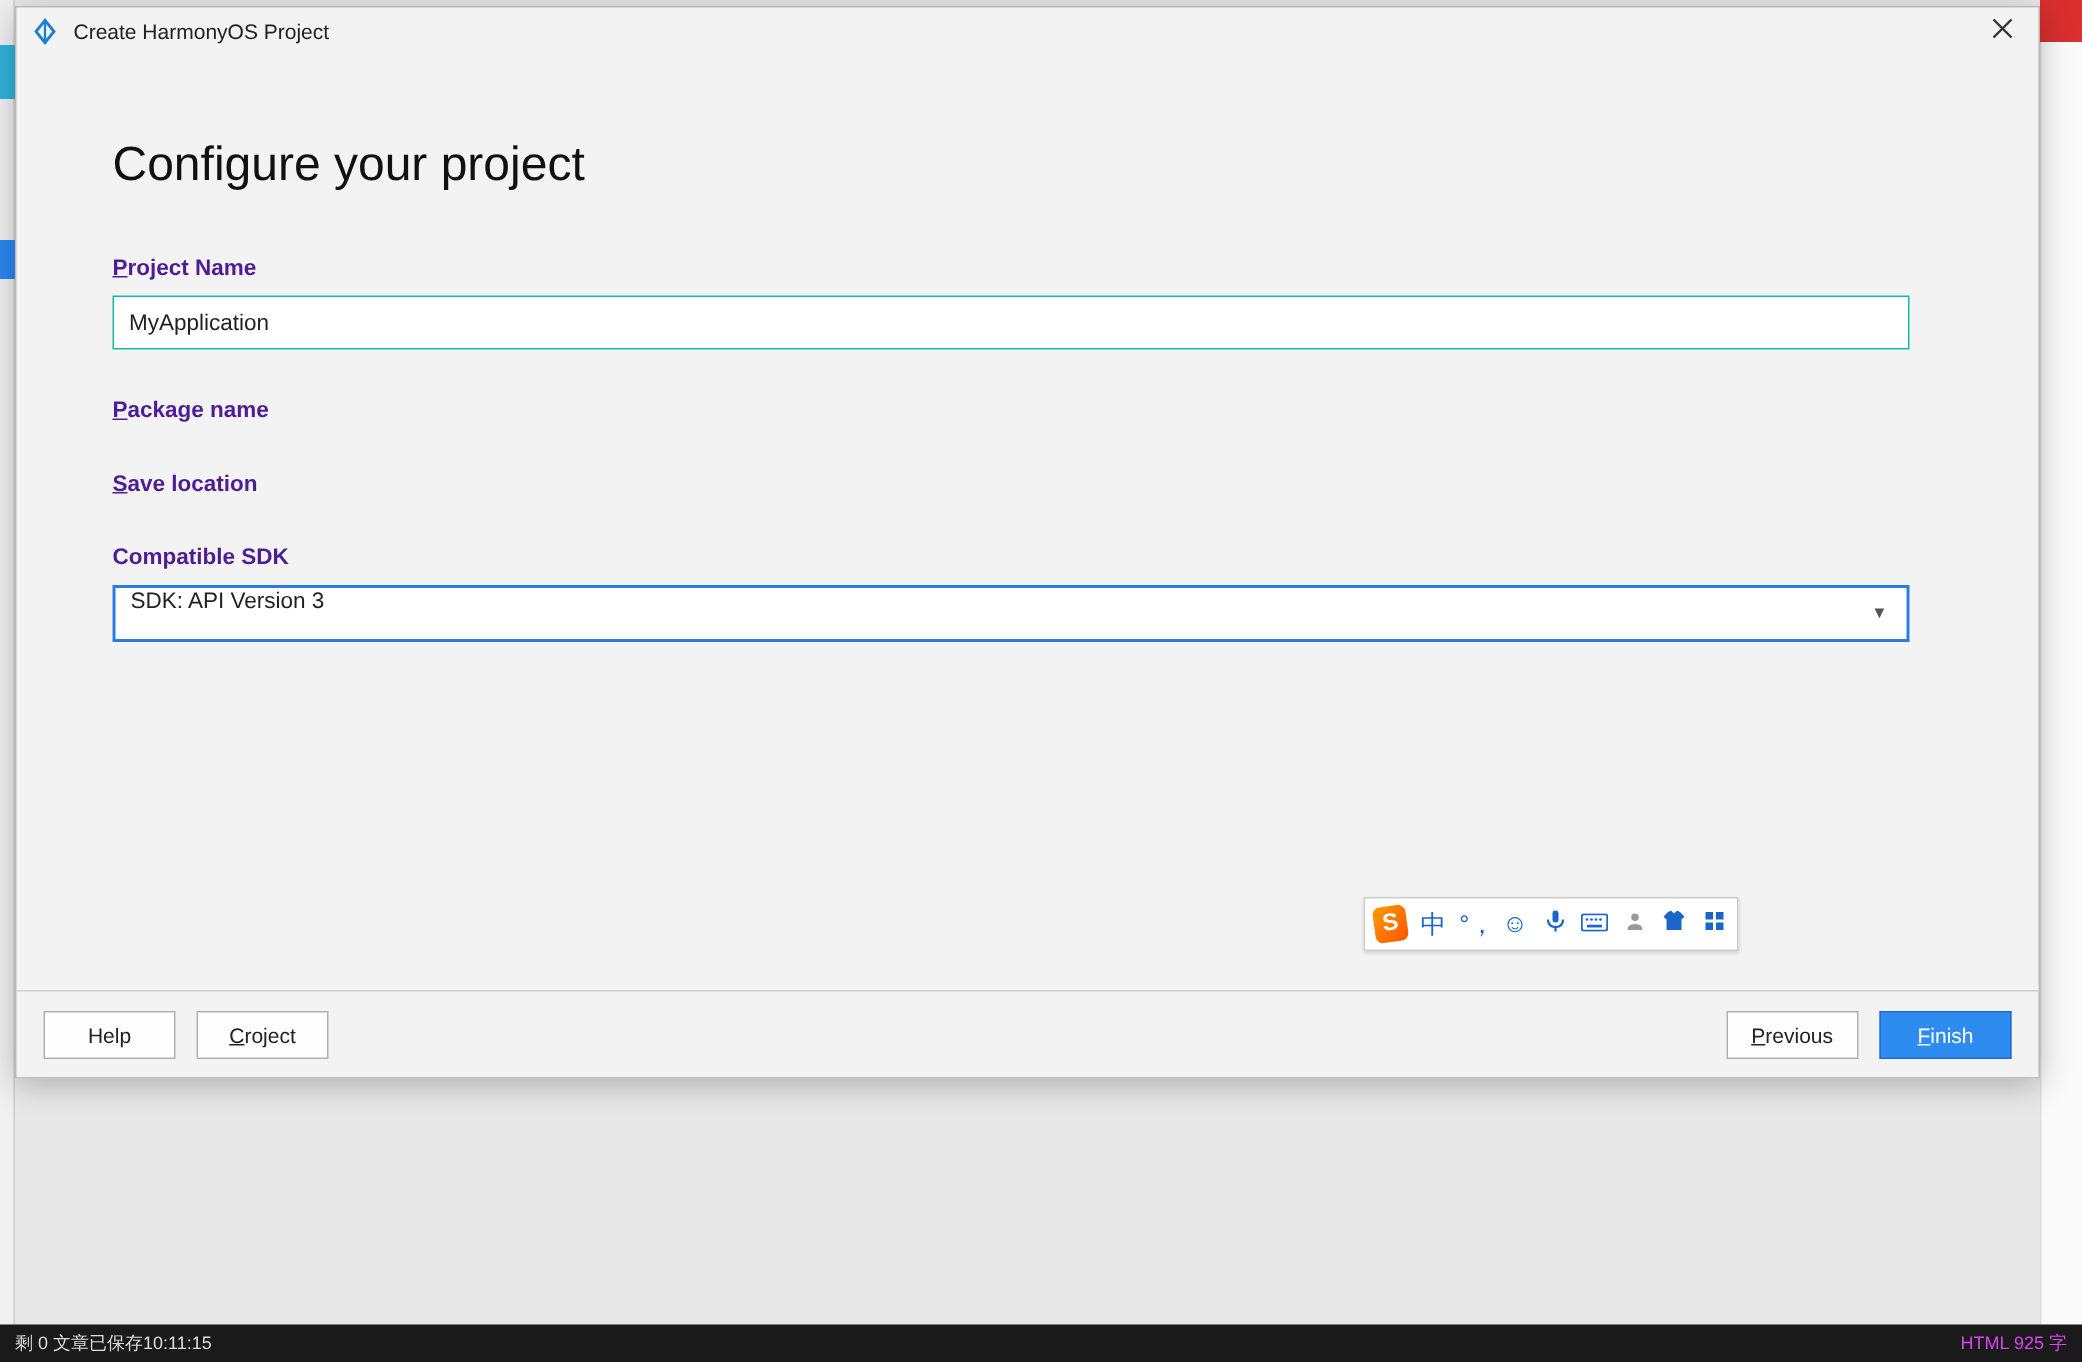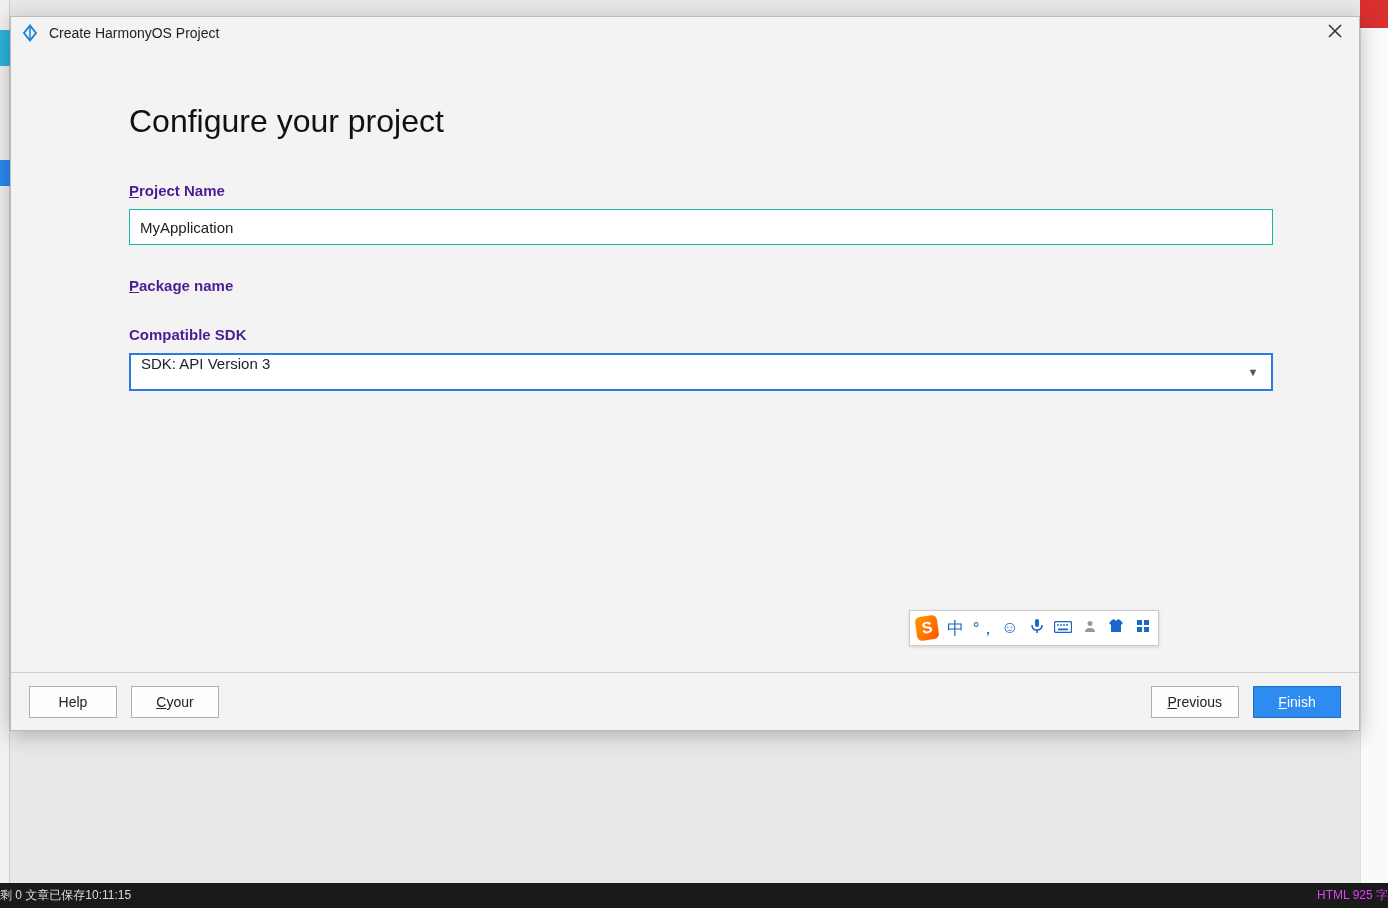--- a/index.html
+++ b/index.html
@@ -32,21 +32,21 @@
     border-left: 1px solid #ddd;
     font-size: 14px;
     color: #555;
   }
   .right-sliver .red-block {
     position: absolute; top: 0; right: 0; width: 28px; height: 28px;
     background: #d92f2f;
   }
   .dialog {
     position: absolute;
-    left: 10px; top: 16px;
+    left: 10px; top: 4px;
     width: 1350px; height: 715px;
     background: #f3f3f3;
     border: 1px solid #bbb;
     box-shadow: 0 4px 20px rgba(0,0,0,0.25);
     display: flex; flex-direction: column;
   }
   .titlebar {
     display: flex; align-items: center;
     padding: 6px 10px;
     height: 32px;
@@ -60,21 +60,21 @@
   }
   .titlebar .close {
     position: absolute; right: 14px; top: 6px;
     width: 20px; height: 20px;
     cursor: default;
     font-size: 18px; line-height: 18px; text-align: center;
     color: #333;
   }
   .content {
     flex: 1;
-    padding: 54px 86px 10px 118px;
+    padding: 54px 86px 10px 64px;
   }
   .heading {
     font-size: 32px;
     font-weight: 400;
     color: #111;
     margin-bottom: 42px;
   }
   .field { margin-bottom: 32px; }
   .field-label {
     font-size: 15px; font-weight: 600; color: #4c1d95;
@@ -150,21 +150,21 @@
     transform: rotate(-8deg);
   }
   .ime-icon {
     color: #1b66c9; font-size: 17px;
     width: 20px; text-align: center;
   }
   .ime-icon.grey { color: #888; }
   .taskbar {
     position: absolute; left: 0; bottom: 0; width: 100%; height: 25px;
     background: #1a1a1a; color: #ddd;
-    font-size: 12px; padding: 4px 0;
+    font-size: 12px; padding: 4px 10px;
     display: flex; justify-content: space-between;
   }
   .taskbar .right-text { color: #d946ef; }
   .folder-svg { width: 18px; height: 14px; }
 </style>
 </head>
 <body>
 
 <div class="left-sliver">
   <div class="teal-bar"></div>
@@ -199,20 +199,21 @@
       <div class="input-wrap">
         <input type="text" value="MyApplication" style="">
       </div>
     </div>
 
     <div class="field">
       <div class="field-label"><span class="mn">P</span><span>ackage name</span></div>
     </div>
 
     <div class="field">
+      <div class="field-label"><span class="mn">S</span><span>ave location</span></div>
     </div>
 
     <div class="field">
       <div class="field-label">Compatible SDK</div>
       <div class="input-wrap focused">
         <div class="select-text">SDK: API Version 3</div>
         <div class="dropdown-arrow">▼</div>
       </div>
     </div>
 
@@ -258,21 +259,21 @@
           <rect x="1" y="8" width="5" height="5" fill="#1b66c9"></rect>
           <rect x="8" y="8" width="5" height="5" fill="#1b66c9"></rect>
         </svg>
     </div>
   </div>
 
   <div class="footer">
     <button class="btn">Help</button>
     <button class="btn">
         <span class="mn">C</span>
-        <span>your</span>
+        <span>roject</span>
       </button>
     <div class="spacer"></div>
     <button class="btn">
         <span class="mn">P</span>
         <span>revious</span>
       </button>
     <button class="btn primary">
         <span class="mn">F</span>
         <span>inish</span>
       </button>

